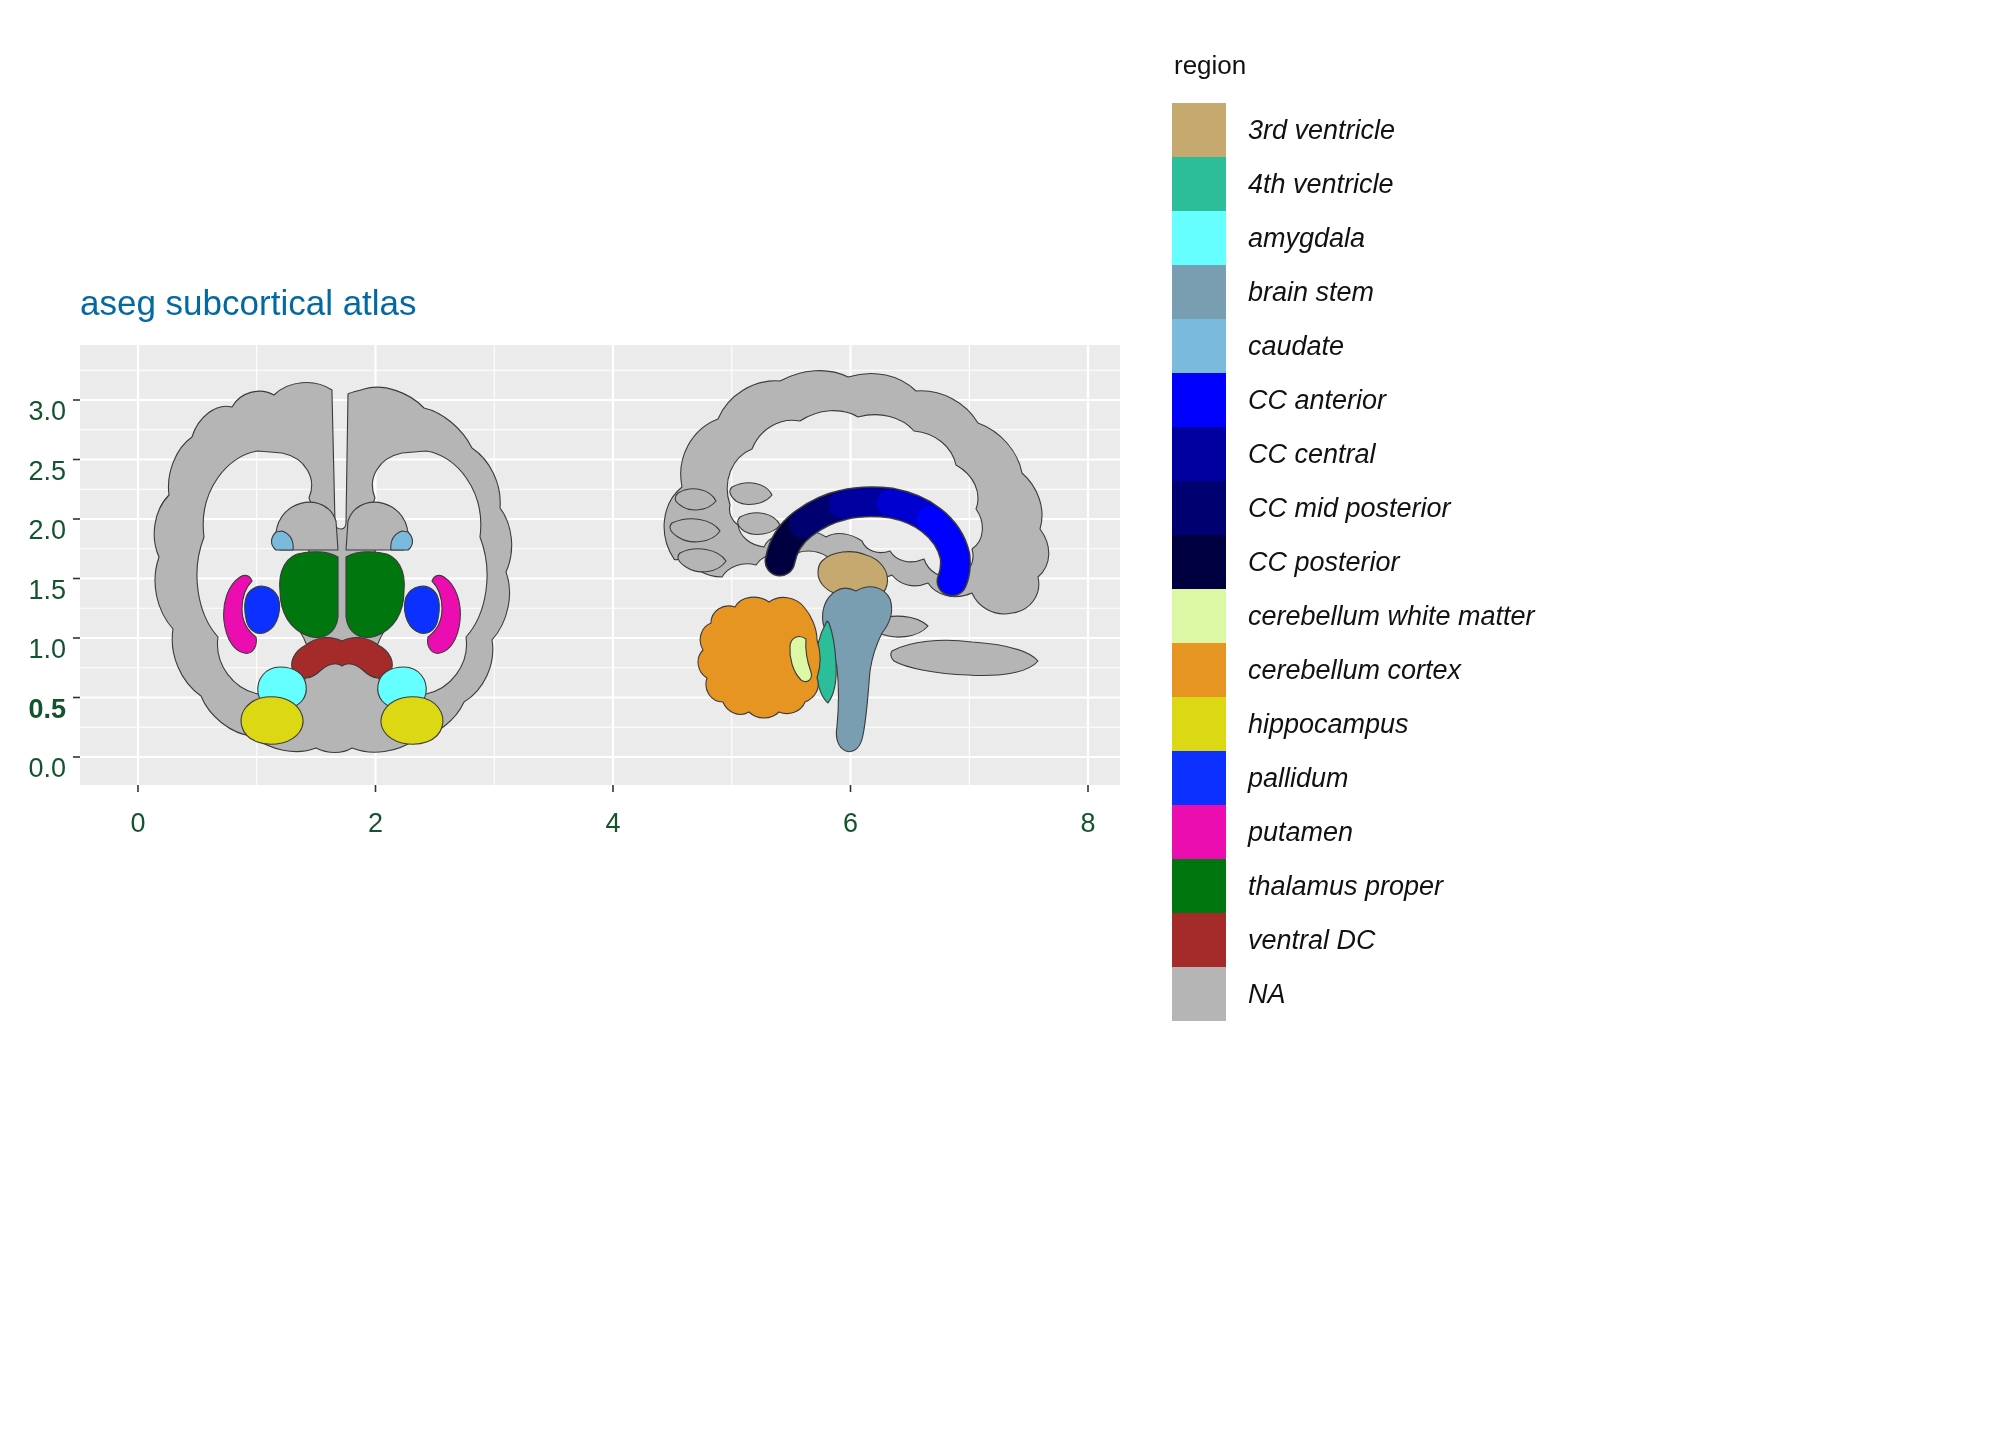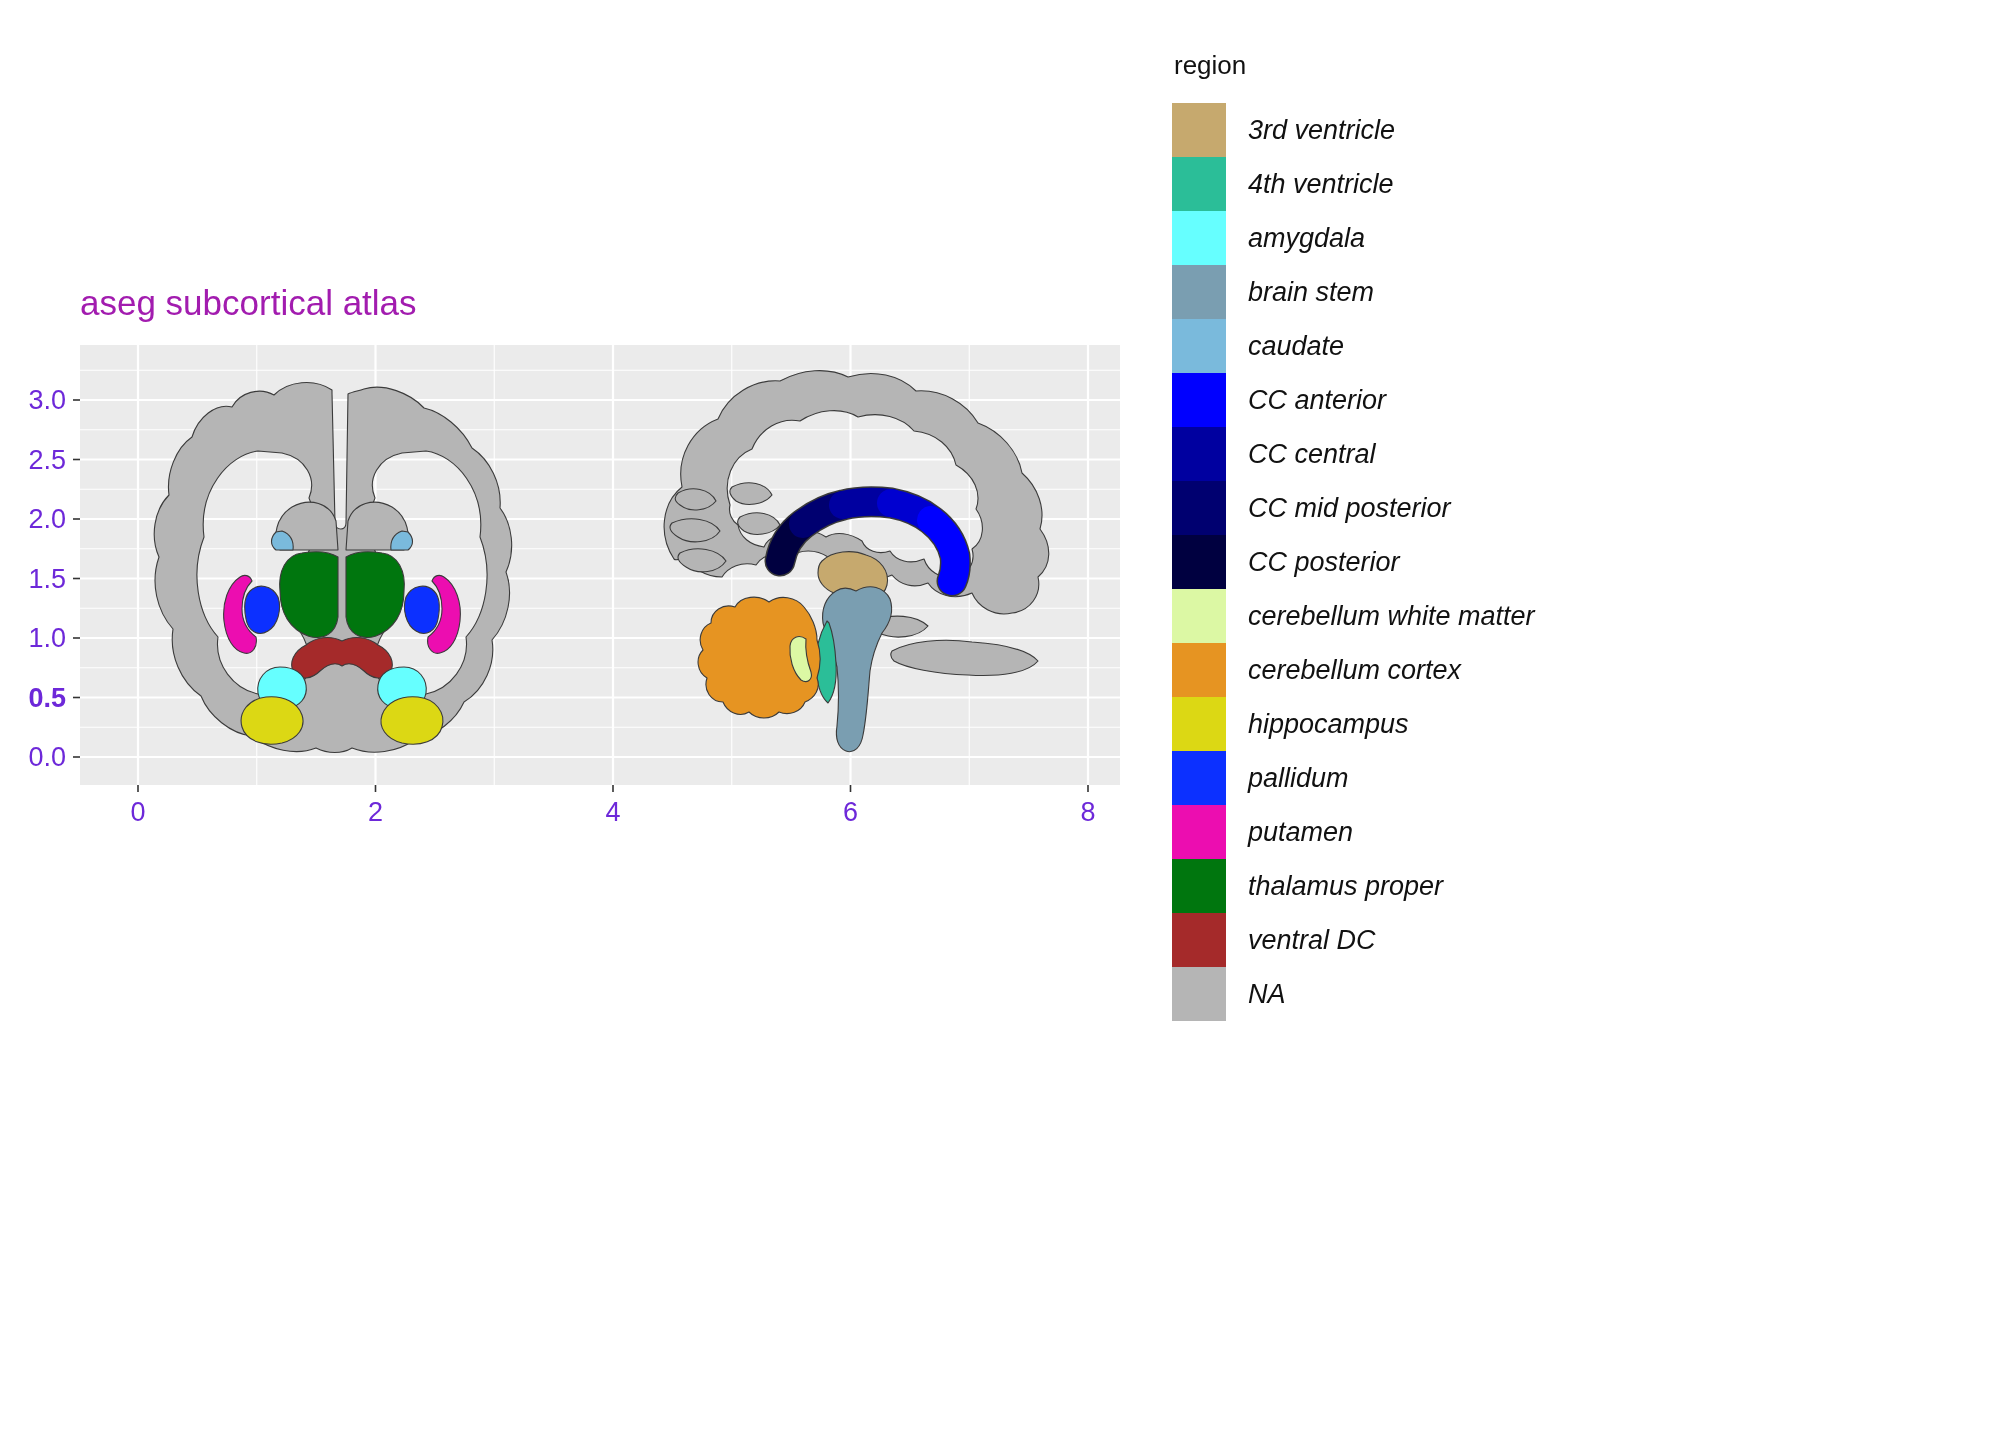--- a/index.html
+++ b/index.html
@@ -2,25 +2,25 @@
 <html><head>
 <meta charset="utf-8">
 <style>
   html,body{margin:0;padding:0;}
   body{
     width:2016px;height:1440px;background:#ffffff;position:relative;overflow:hidden;
     font-family:"Liberation Sans","DejaVu Sans",sans-serif;color:#1a1a1a;
   }
   .figure{position:absolute;inset:0;}
   .chart-title{
-    position:absolute;left:80px;top:283px;font-size:35px;font-weight:400;color:#a21caf;
+    position:absolute;left:80px;top:283px;font-size:35px;font-weight:400;color:#0369a1;
   }
   .plot-svg{position:absolute;left:66px;top:345px;}
   .axis-label{
-    position:absolute;font-size:27px;color:#6d28d9;
+    position:absolute;font-size:27px;color:#14532d;margin-top:11px;
   }
   .x-label{width:60px;text-align:center;top:797px;}
   .y-label{width:62px;text-align:right;left:4px;height:30px;line-height:30px;}
   .legend{position:absolute;left:1172px;top:50px;width:420px;}
   .legend-title{font-size:26px;color:#111111;margin:0 0 22px 2px;}
   .legend-row{display:flex;align-items:center;height:54px;}
   .legend-swatch{width:54px;height:54px;flex:0 0 54px;}
   .legend-label{margin-left:22px;font-size:27px;color:#111111;white-space:nowrap;font-style:italic;}
 </style>
 </head>

